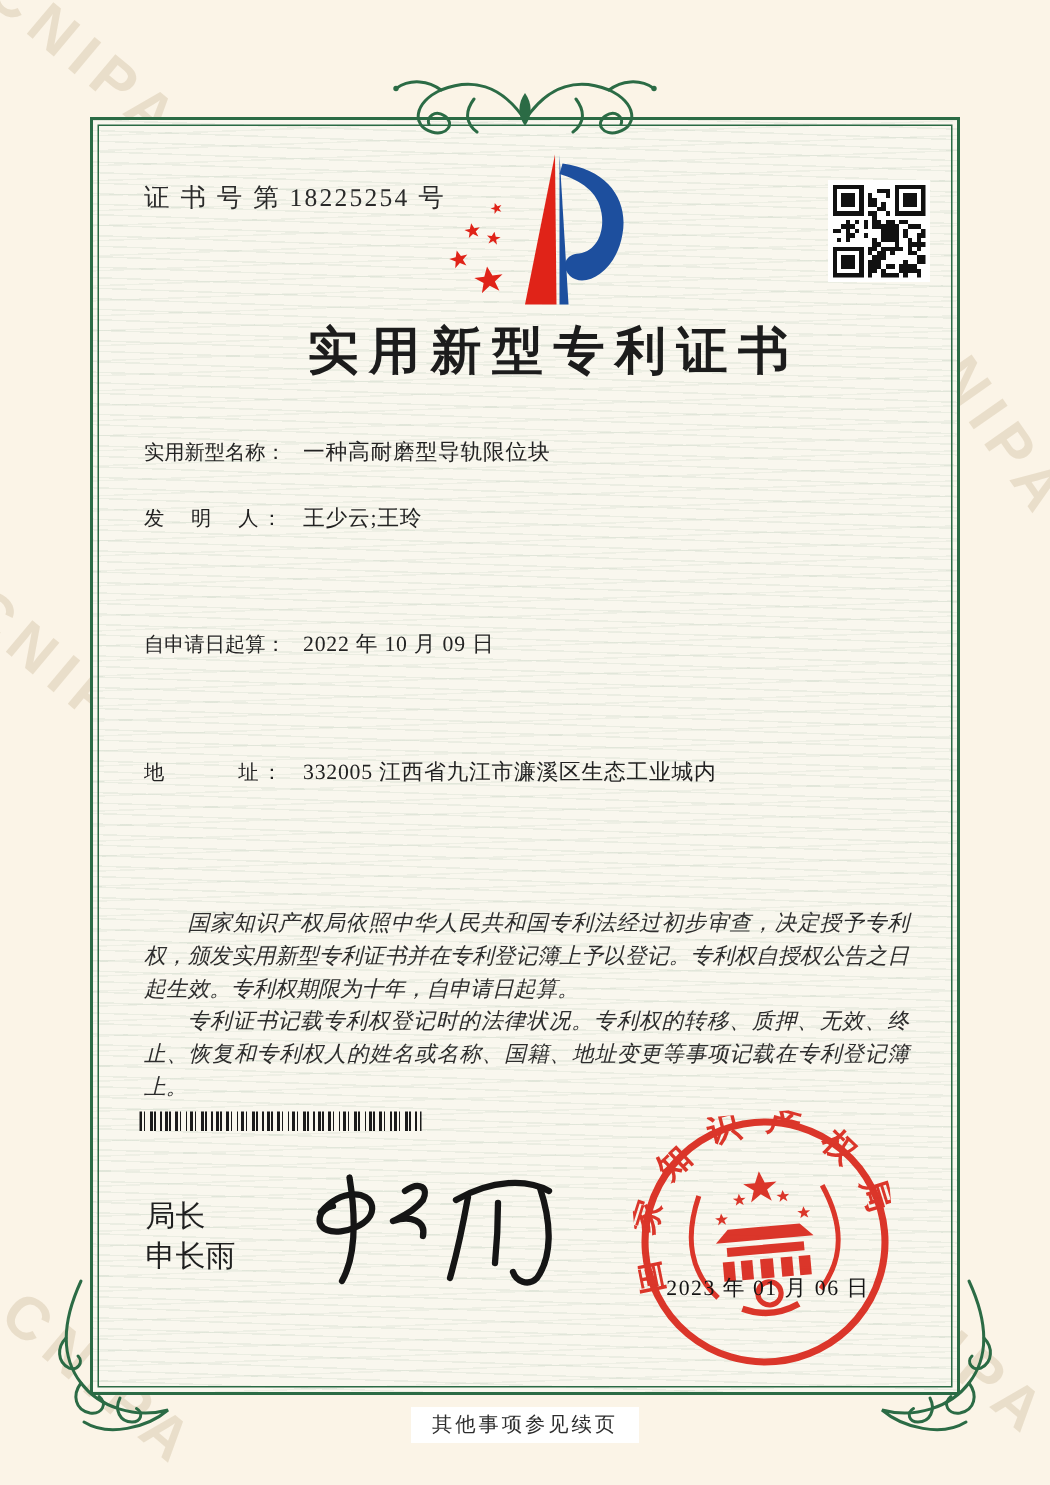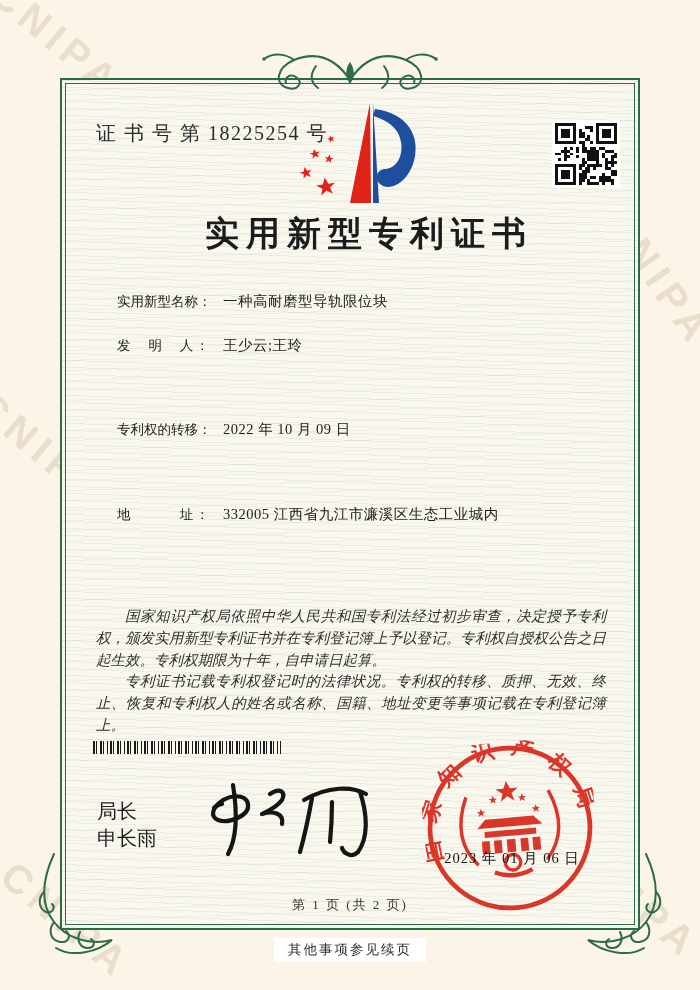--- a/index.html
+++ b/index.html
@@ -21,30 +21,30 @@
              #f9f7ee; }
   .frame-inner { position:absolute; left:3px; top:3px; right:3px; bottom:3px;
                  border:1px solid #2b6b45; }
 
   .ornament-top { position:absolute; left:230px; top:50px; z-index:3; }
   .flourish { position:absolute; z-index:3; }
   .flourish.right { transform:scaleX(-1); }
 
   .content { position:absolute; inset:0; z-index:4; }
 
-  .cert-no { position:absolute; left:96px; top:120px; font-size:20px; letter-spacing:1.5px; color:#2a2a2a; }
+  .cert-no { position:absolute; left:96px; top:120px; font-size:17px; letter-spacing:1.5px; color:#2a2a2a; }
 
   .logo { position:absolute; left:298px; top:101px; }
   .qr { position:absolute; left:552px; top:120px; width:68px; height:68px; background:#fff; padding:3px; }
   .qr svg { width:100%; height:100%; fill:#111; }
 
   .title { position:absolute; left:0; top:211px; width:100%; text-align:center;
            font-size:34px; font-weight:700; letter-spacing:7px; color:#1c1c1c;margin-left:19px; }
 
-  .field-row { position:absolute; left:96px; right:66px; font-size:14.5px; color:#222; white-space:nowrap;margin-left:21px; }
+  .field-row { position:absolute; left:96px; right:66px; font-size:14.5px; color:#222; white-space:nowrap; }
   .flabel { display:inline-block; width:92px; font-size:13.5px; text-align:justify; text-align-last:justify; vertical-align:baseline; }
   .fvalue { margin-left:14px; letter-spacing:0.5px; }
   .grant-val { display:inline-block; width:146px; margin-left:14px; }
 
   .body-text { position:absolute; left:96px; top:606px; width:510px; font-size:14.5px;
                line-height:21.8px; color:#2d2d2d; text-align:justify; font-style:italic; }
   .body-text p { text-indent:2em; }
 
   .barcode { position:absolute; left:93px; top:741px; width:188px; height:13px;
              background:repeating-linear-gradient(90deg,
@@ -270,21 +270,21 @@
 
     <h1 class="title">实用新型专利证书</h1>
 
     <div class="field-row" style="top:292px;">
       <span class="flabel">实用新型名称：</span><span class="fvalue">一种高耐磨型导轨限位块</span>
     </div>
     <div class="field-row" style="top:336px;">
       <span class="flabel">发　明　人：</span><span class="fvalue">王少云;王玲</span>
     </div>
     <div class="field-row" style="top:420px;">
-      <span class="flabel">专利权的转移：</span><span class="fvalue">2022 年 10 月 09 日</span>
+      <span class="flabel">自申请日起算：</span><span class="fvalue">2022 年 10 月 09 日</span>
     </div>
     <div class="field-row" style="top:505px;">
       <span class="flabel">地　　　址：</span><span class="fvalue">332005 江西省九江市濂溪区生态工业城内</span>
     </div>
 
     <div class="body-text">
       <p>国家知识产权局依照中华人民共和国专利法经过初步审查，决定授予专利权，颁发实用新型专利证书并在专利登记簿上予以登记。专利权自授权公告之日起生效。专利权期限为十年，自申请日起算。</p>
       <p>专利证书记载专利权登记时的法律状况。专利权的转移、质押、无效、终止、恢复和专利权人的姓名或名称、国籍、地址变更等事项记载在专利登记簿上。</p>
     </div>
 
@@ -325,20 +325,19 @@
           <rect x="111" y="113" width="9" height="15"></rect>
         <rect x="125" y="113" width="9" height="15"></rect>
         <circle cx="100" cy="140" r="9" fill="none" stroke="#d9281c" stroke-width="4"></circle>
         <path d="M52,60 C38,92 40,118 60,140" fill="none" stroke="#d9281c" stroke-width="4"></path>
         <path d="M148,60 C162,92 160,118 140,140" fill="none" stroke="#d9281c" stroke-width="4"></path>
         <path d="M78,150 Q100,160 122,150" fill="none" stroke="#d9281c" stroke-width="5"></path>
       </g>
     </svg>
     <div class="seal-date">2023 年 01 月 06 日</div>
 
-    <div class="page-info">第 1 页 (共 2 页)</div>
 
     <div class="continuation">
       <span>其他事项参见续页</span>
     </div>
 
   </div>
 </div>
 
 </body></html>

